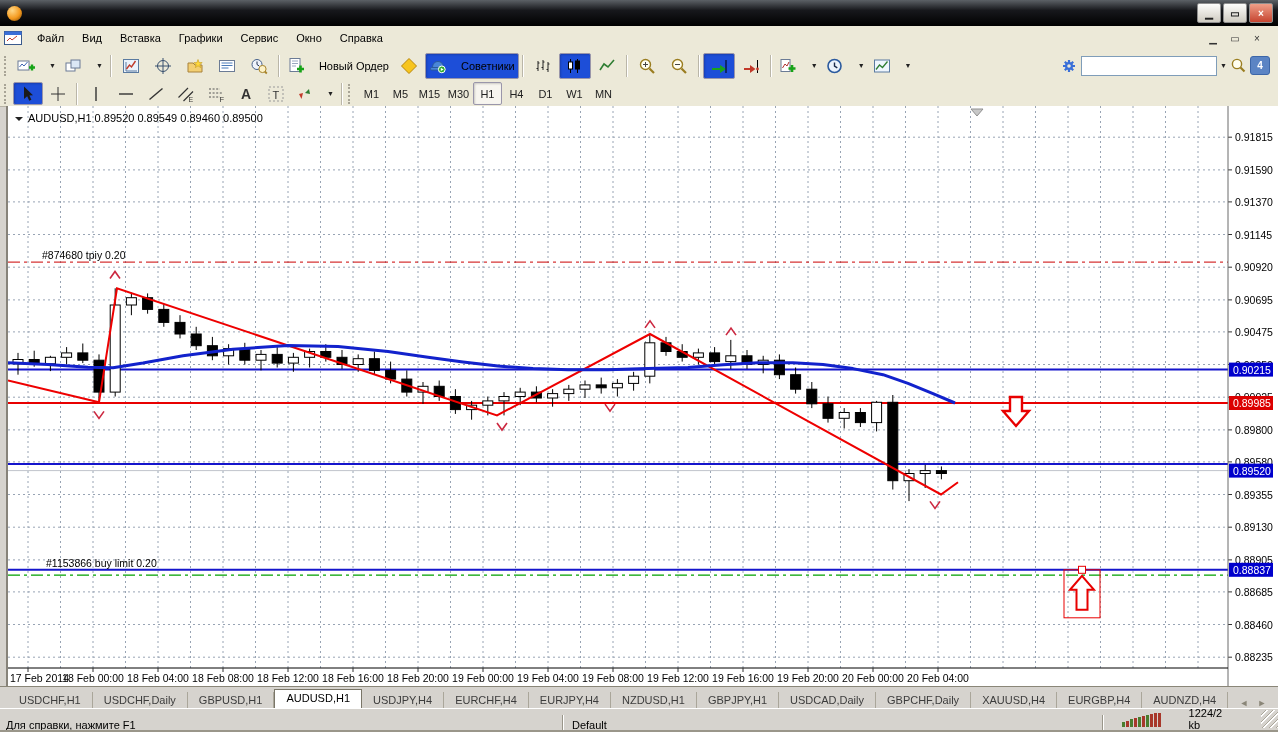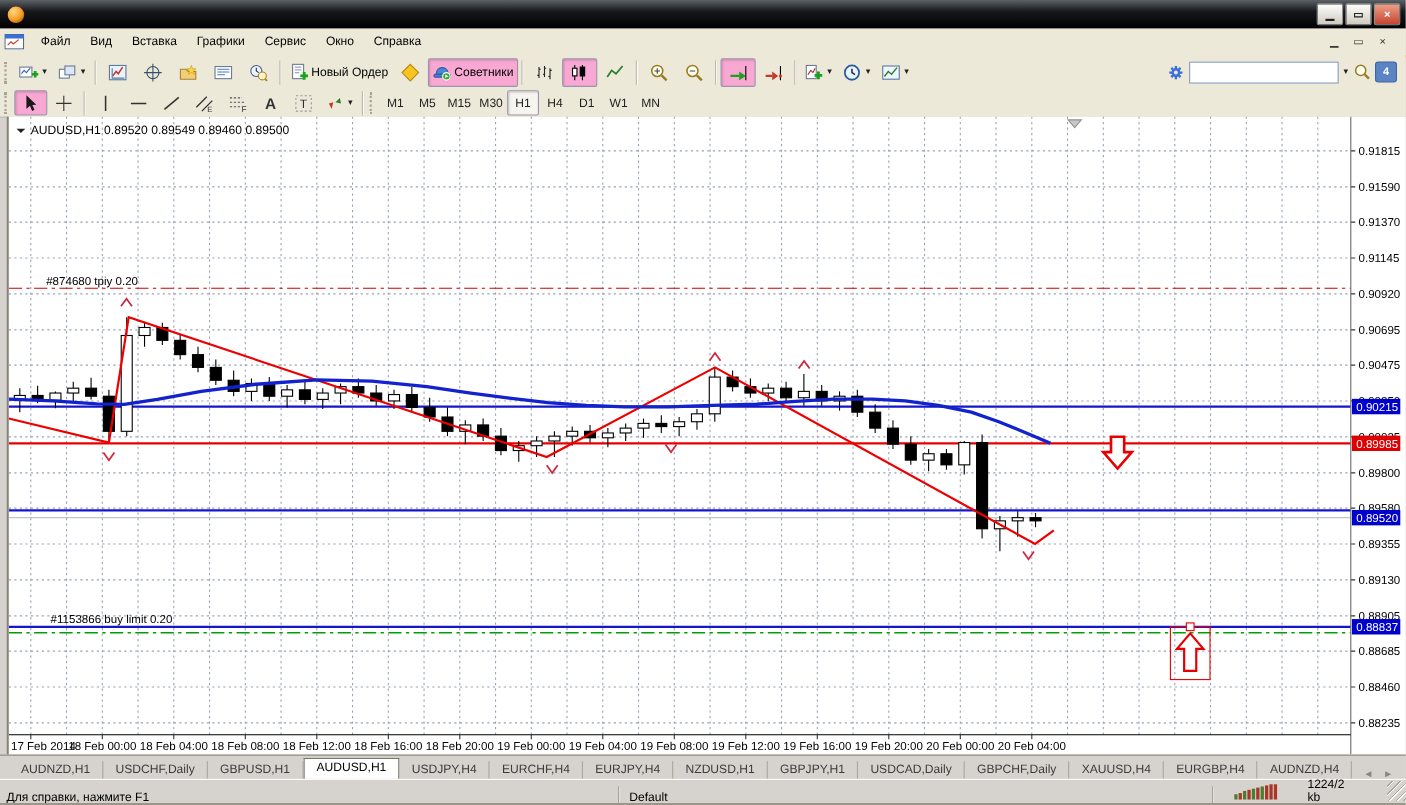--- a/index.html
+++ b/index.html
@@ -24,23 +24,23 @@
   .mdi-controls{margin-left:auto;display:flex;gap:4px;padding-right:8px;color:#333}
   .mdi-btn{width:18px;height:16px;display:flex;align-items:center;justify-content:center;font-size:10px}
   .childicon{margin-right:6px}
   
   .toolbar{position:absolute;left:0;right:0;background:#ece9d8;display:flex;align-items:center;padding:0 2px}
   .tb1{top:50px;height:31px;border-bottom:1px solid #dcd8ca}
   .tb2{top:81px;height:25px;border-bottom:1px solid #b8b4a6}
   .grip{width:3px;height:20px;border-left:2px dotted #a8a496;margin:0 4px 0 2px}
   .sep{width:1px;height:22px;background:#bab6a8;border-right:1px solid #fff;margin:0 3px}
   .tbtn{height:24px;min-width:24px;display:flex;align-items:center;justify-content:center;
-    gap:2px;padding:0 3px;border:1px solid transparent;border-radius:2px;color:#000}
+    gap:14px;padding:0 3px;border:1px solid transparent;border-radius:2px;color:#000}
   .tb2 .tbtn{height:21px;min-width:22px}
-  .tbtn.pressed{border:1px solid #9a96aa;background:#f9a8d4;box-shadow:inset 1px 1px 2px rgba(0,0,0,.18)}
+  .tbtn.pressed{border:1px solid #9a96aa;background:#1d4ed8;box-shadow:inset 1px 1px 2px rgba(0,0,0,.18)}
   .tbtn svg{display:block}
   .caret{font-size:7px;color:#222;line-height:1}
   .tf{min-width:27px;height:21px;display:flex;align-items:center;justify-content:center;
     color:#222;border:1px solid transparent;border-radius:2px}
   .tf.pressed{border:1px solid #9a96aa;background:#f7f5ef;box-shadow:inset 1px 1px 2px rgba(0,0,0,.18)}
   .searchbox{margin-left:auto;display:flex;align-items:center;gap:3px;padding-right:6px}
   input.search{width:128px;height:18px;border:1px solid #7f9db9;font:11px "Liberation Sans",sans-serif;padding:0 3px}
   .badge4{width:18px;height:17px;background:#5b84c4;border:1px solid #3c66a8;color:#fff;
     border-radius:3px;display:flex;align-items:center;justify-content:center;font-size:10px;font-weight:bold}
   
@@ -611,21 +611,21 @@
         <text x="800" y="576" font-size="10.5" fill="#000" text-anchor="middle">19 Feb 20:00</text>
         <line x1="865" y1="562" x2="865" y2="566" stroke="#333"></line>
         <text x="865" y="576" font-size="10.5" fill="#000" text-anchor="middle">20 Feb 00:00</text>
         <line x1="930" y1="562" x2="930" y2="566" stroke="#333"></line>
         <text x="930" y="576" font-size="10.5" fill="#000" text-anchor="middle">20 Feb 04:00</text>
       </g>
     </svg>
 </div>
 
 <div class="tabbar">
-  <span class="tab">AUDNZD,H1</span>
+  <span class="tab">USDCHF,H1</span>
   <span class="tab">USDCHF,Daily</span>
   <span class="tab">GBPUSD,H1</span>
   <span class="tab active">AUDUSD,H1</span>
   <span class="tab">USDJPY,H4</span>
   <span class="tab">EURCHF,H4</span>
   <span class="tab">EURJPY,H4</span>
   <span class="tab">NZDUSD,H1</span>
   <span class="tab">GBPJPY,H1</span>
   <span class="tab">USDCAD,Daily</span>
   <span class="tab">GBPCHF,Daily</span>

